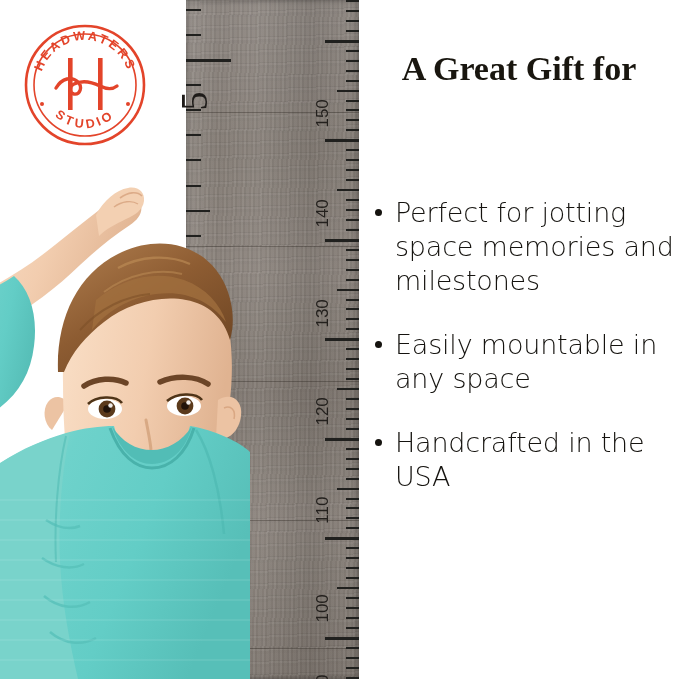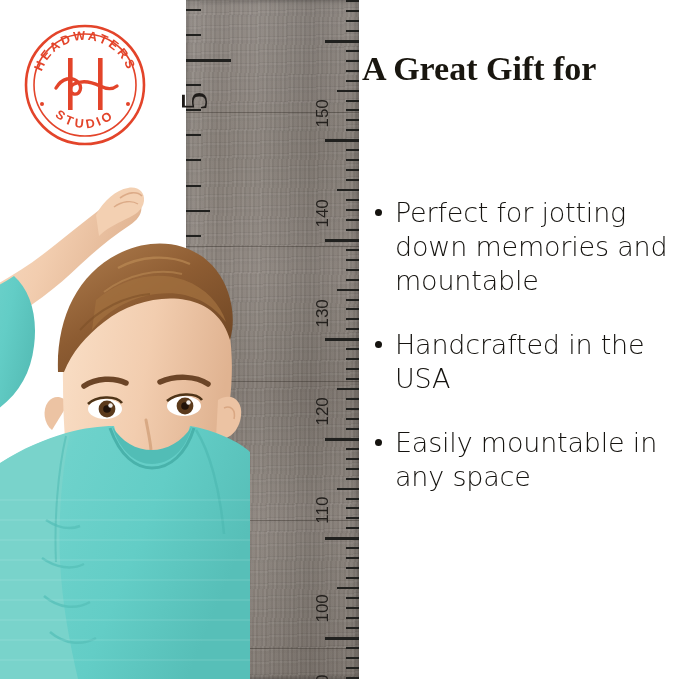--- a/index.html
+++ b/index.html
@@ -119,28 +119,29 @@
     position: absolute;
     left: 359px;
     top: 0;
     width: 320px;
     height: 679px;
     background: #ffffff;
     padding: 0;
   }
   .headline {
     position: absolute;
-    left: 3px;
+    left: 10px;
     top: 47px;
     width: 300px;
     font-family: "Liberation Serif", serif;
     font-weight: bold;
     font-size: 34px;
     line-height: 1.32;
     color: #19160f;
+    text-align: center;
   }
   .bullets {
     position: absolute;
     left: 8px;
     top: 196px;
     width: 308px;
     list-style: none;
     margin: 0;
     padding: 0;
   }
@@ -428,19 +429,19 @@
       <path d="M38 70 C 44 60 54 58 60 64 C 65 69 62 77 56 76 C 51 75 51 68 56 66
                C 64 62 74 64 82 68 C 88 71 94 72 99 68" fill="none" stroke="#e3442a" stroke-width="3.4" stroke-linecap="round"></path>
     </svg>
   </div>
 
   <div class="panel">
     <div class="headline">
       <span>A Great Gift for</span><br>
     </div>
     <ul class="bullets" id="bullet-list">
-        <li class="bullet"><span class="dot"></span><span>Perfect for jotting down memories and mountable</span></li>
+        <li class="bullet"><span class="dot"></span><span>Perfect for jotting space memories and milestones</span></li>
+        <li class="bullet"><span class="dot"></span><span>Easily mountable in any space</span></li>
         <li class="bullet"><span class="dot"></span><span>Handcrafted in the USA</span></li>
-        <li class="bullet"><span class="dot"></span><span>Easily mountable in any space</span></li>
       </ul>
   </div>
 
 </div>
 
 </body></html>

